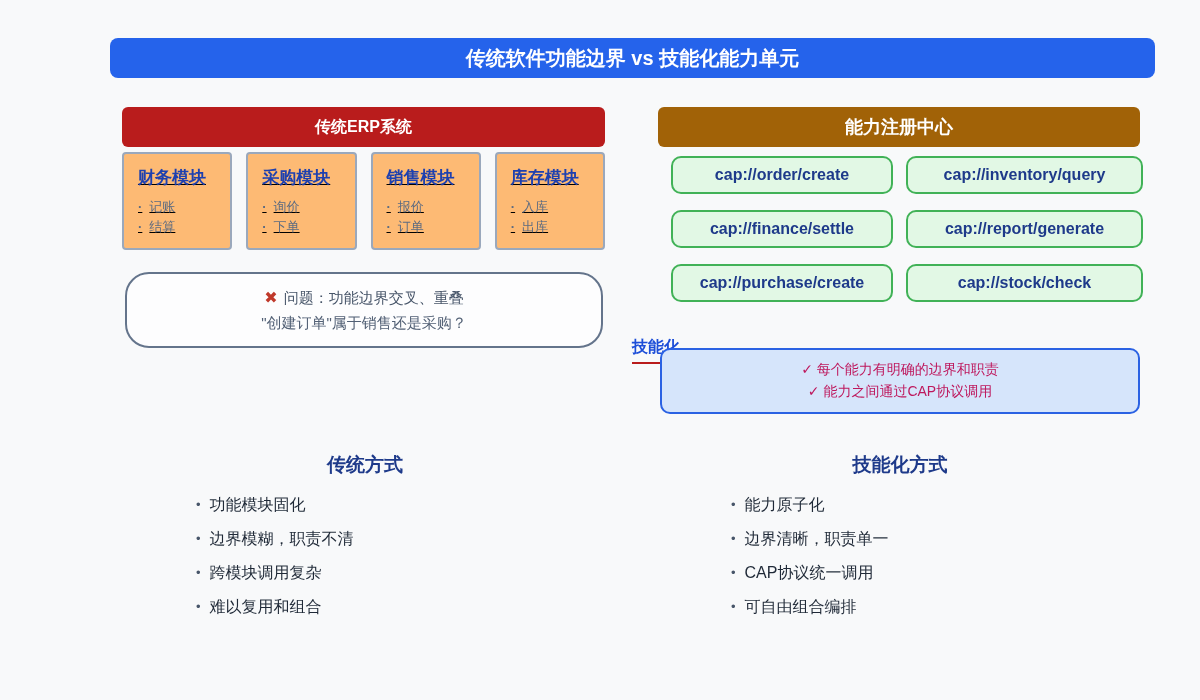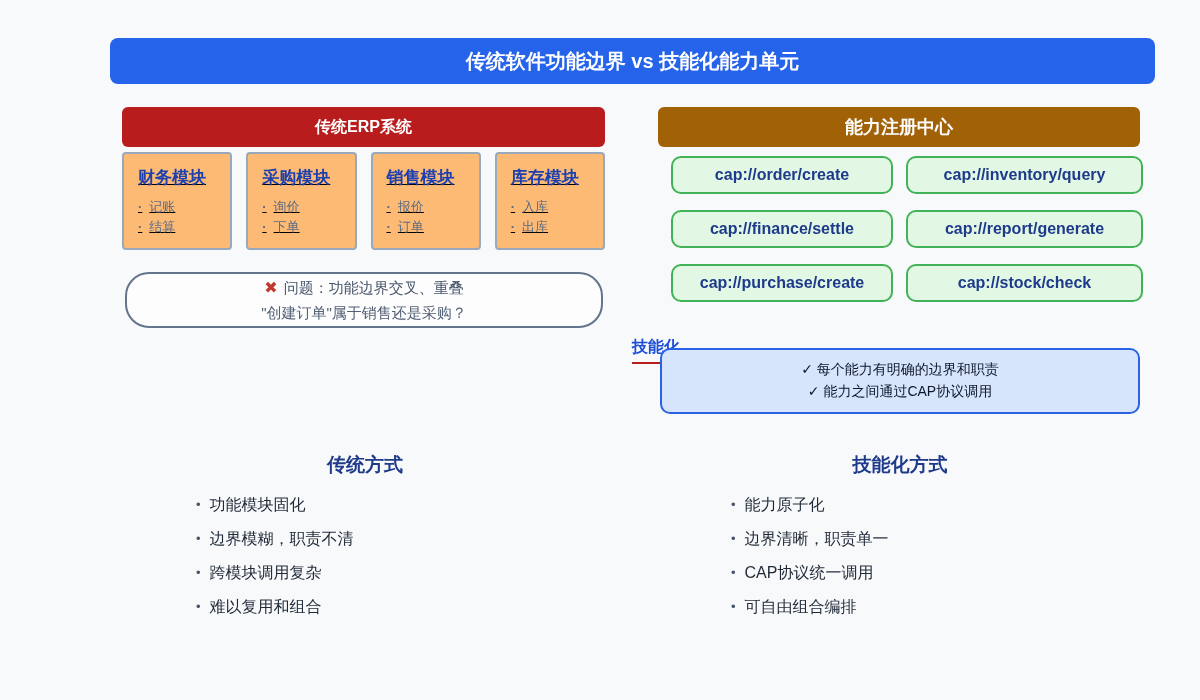--- a/index.html
+++ b/index.html
@@ -7,21 +7,21 @@
   body {
     font-family: "Liberation Sans", "DejaVu Sans", sans-serif;
     background: #f8f9fa;
     position: relative;
     overflow: hidden;
   }
   .abs { position: absolute; }
 
   
   .title-bar {
-    left: 110px; top: 38px; width: 1045px; height: 46px;
+    left: 110px; top: 38px; width: 1045px; height: 40px;
     background: #2563eb; border-radius: 8px;
     color: #ffffff; font-size: 20px; font-weight: bold;
     display: flex; align-items: center; justify-content: center;
   }
 
   
   .erp-header {
     left: 122px; top: 107px; width: 483px; height: 40px;
     background: #b91c1c; border-radius: 6px;
     color: #ffffff; font-size: 16px; font-weight: bold;
@@ -35,21 +35,21 @@
     flex: 1; height: 98px;
     background: #fdba74; border: 2px solid #9aa8bc; border-radius: 4px;
     padding: 12px 12px 0 14px;
     text-decoration: underline;
   }
   .module-title { font-size: 17px; font-weight: bold; color: #1e40af; margin-bottom: 8px; }
   .module-item { font-size: 13px; color: #5d6b80; line-height: 20px; }
   .module-item::before { content: "·"; font-weight: bold; margin-right: 7px; color: #5d6b80; }
 
   .problem-box {
-    left: 125px; top: 272px; width: 478px; height: 56px;
+    left: 125px; top: 272px; width: 478px; height: 76px;
     background: #fdfdfe; border: 2px solid #64748b; border-radius: 24px;
     display: flex; flex-direction: column; align-items: center; justify-content: center;
     gap: 6px;
   }
   .problem-line1 { font-size: 15px; color: #475569; font-weight: 500; }
   .problem-line1 .x-icon { color: #c0392b; font-weight: bold; font-size: 16px; margin-right: 6px; }
   .problem-line2 { font-size: 15px; color: #526075; }
 
   
   .registry-header {
@@ -76,21 +76,21 @@
     font-size: 16px; font-weight: bold; color: #1d4ed8;
     padding: 0 2px 4px 0; border-bottom: 2px solid #b91c1c;
     width: 68px; text-align: left;
   }
   .note-box {
     left: 660px; top: 348px; width: 480px; height: 66px; z-index: 2;
     background: #d6e5fb; border: 2px solid #2b62e3; border-radius: 10px;
     display: flex; flex-direction: column; align-items: center; justify-content: center;
     gap: 4px;
   }
-  .note-line { font-size: 14px; color: #0f172a; }
+  .note-line { font-size: 14px; color: #be185d; }
 
   
   .cmp-title {
     top: 452px; width: 400px; text-align: center;
     font-size: 19px; font-weight: bold; color: #1e3a8a;
   }
   .cmp-title.left { left: 165px; }
   .cmp-title.right { left: 700px; }
   .cmp-list { top: 494px; list-style: none; }
   .cmp-list.left { left: 196px; }

